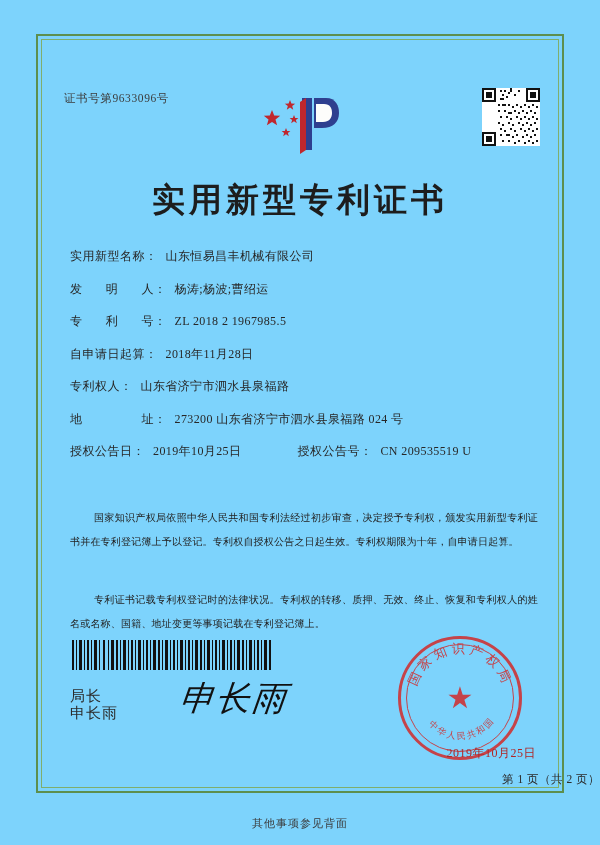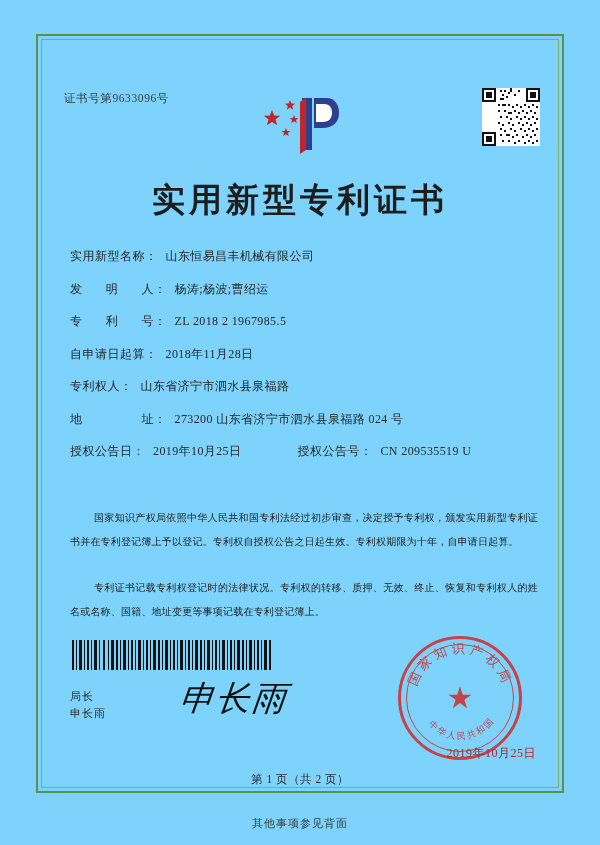--- a/index.html
+++ b/index.html
@@ -90,30 +90,30 @@
   .para{
     position:absolute;left:70px;right:62px;
     font-size:10px;
     line-height:24px;
     text-indent:24px;
     text-align:justify;
     color:#222;
     letter-spacing:.2px;
   }
   #p1{top:506px;}
-  #p2{top:576px;}
+  #p2{top:588px;}
   
   .barcode{
     position:absolute;left:72px;top:640px;
     width:200px;height:30px;
   }
   
   .sig-label{
     position:absolute;left:70px;top:688px;
-    font-size:11px;line-height:17px;letter-spacing:1px;
+    font-size:15px;line-height:17px;letter-spacing:1px;
   }
   .sig-script{
     position:absolute;left:180px;top:676px;
     font-size:34px;
     font-family:"DejaVu Serif", serif;
     font-style:italic;
     color:#111;
     letter-spacing:2px;
     transform:skewX(-6deg);
   }
@@ -139,21 +139,21 @@
     position:absolute;left:0;top:0;width:100%;height:100%;
   }
   .seal-date{
     position:absolute;right:64px;top:745px;
     font-size:12px;color:#b02525;letter-spacing:.5px;
     font-family:"Liberation Serif", serif;
   }
   
   .page-no{
     position:absolute;left:0;right:0;top:772px;
-    text-align:center;font-size:11.5px;color:#2b2b2b;letter-spacing:.5px;
+    text-align:right;font-size:11.5px;color:#2b2b2b;letter-spacing:.5px;
   }
   .foot-note{
     position:absolute;left:0;right:0;top:816px;
     text-align:center;font-size:11px;color:#3a3a3a;letter-spacing:1px;
   }
 </style>
 </head>
 <body>
 
 <div class="page">

